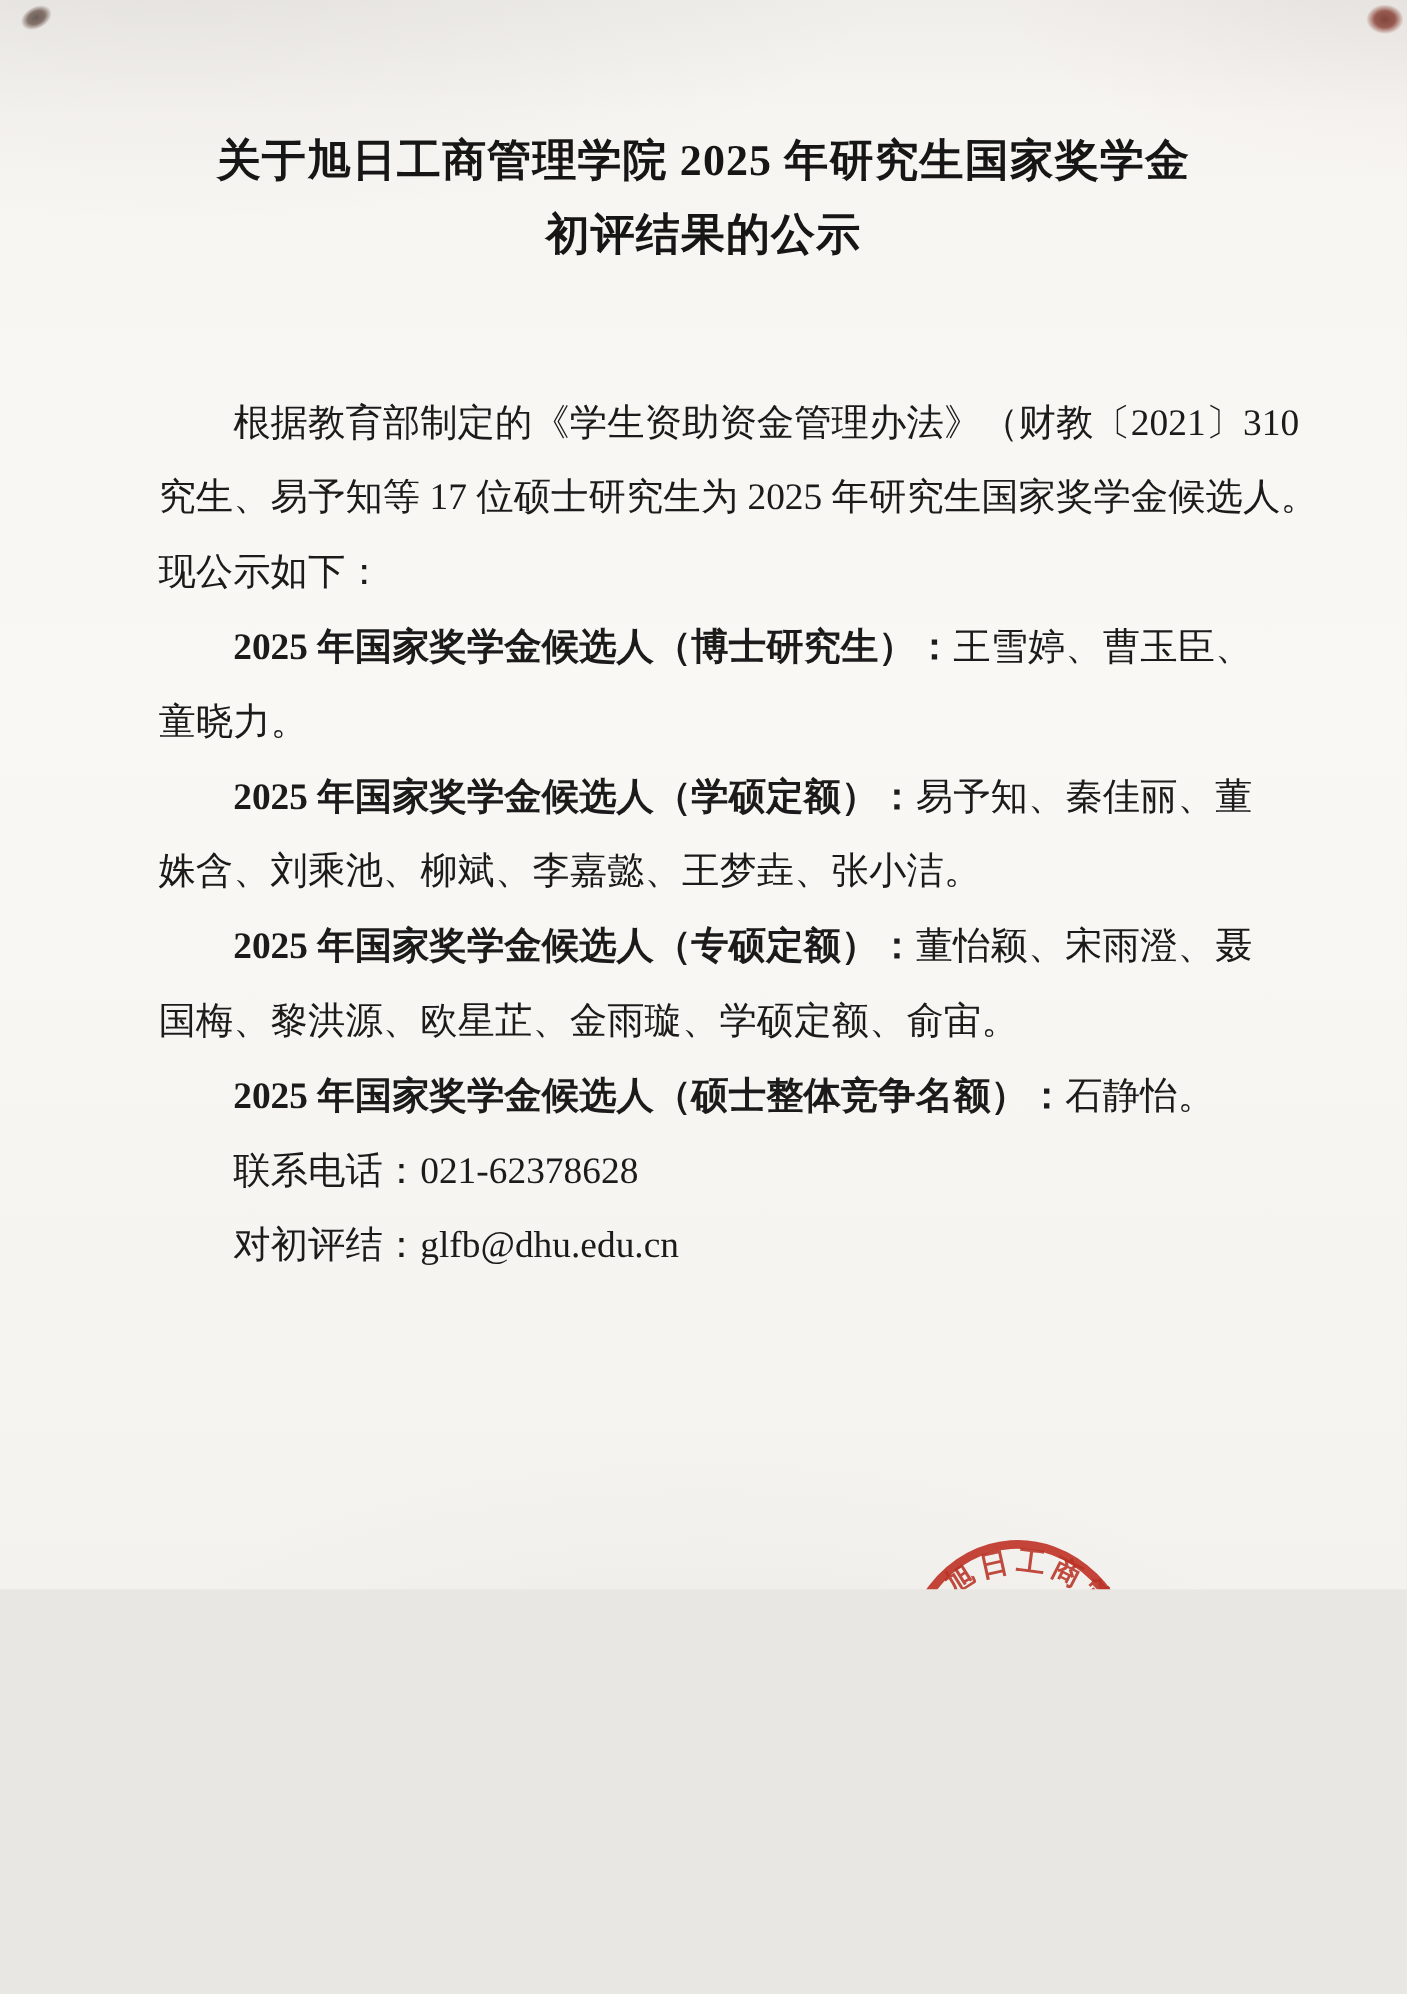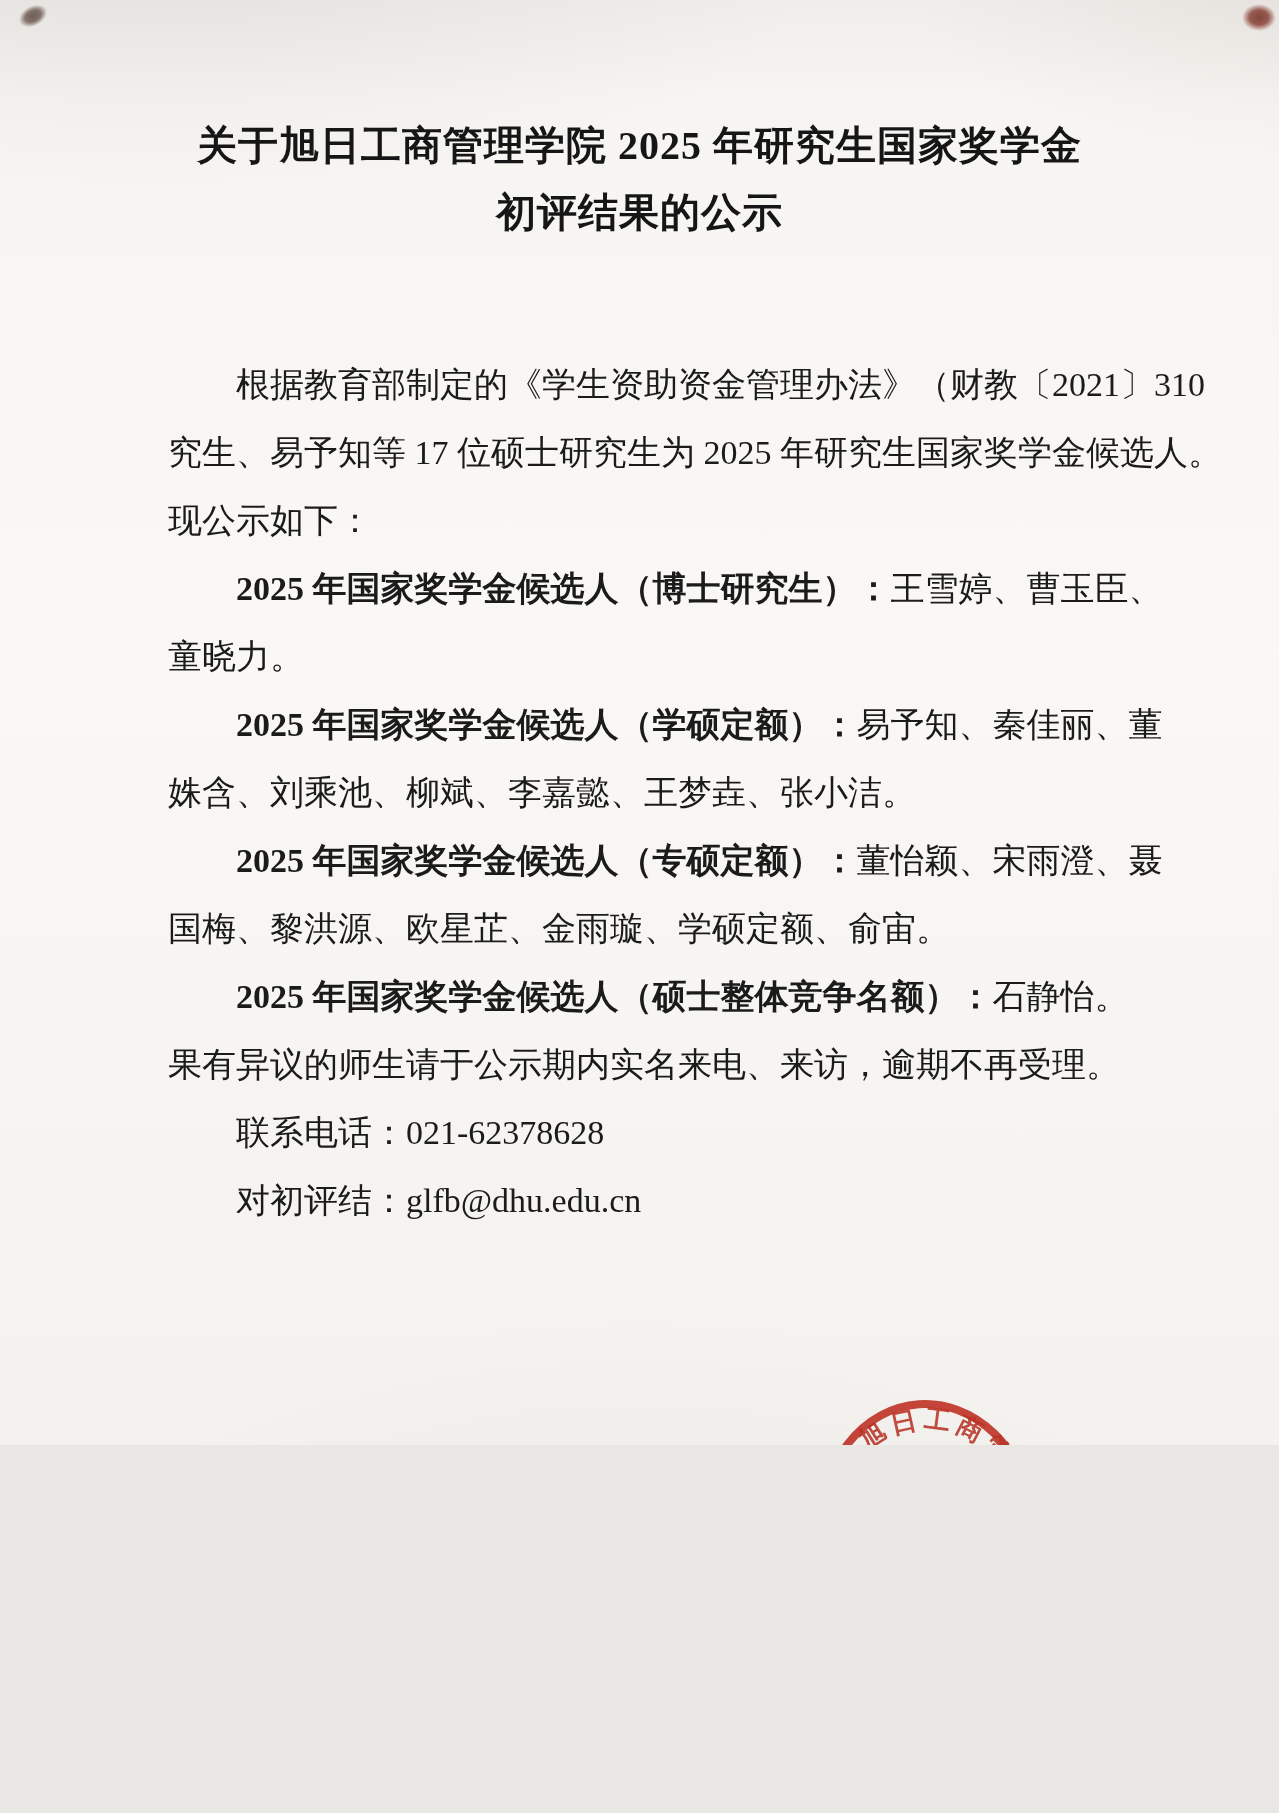--- a/index.html
+++ b/index.html
@@ -26,21 +26,21 @@
     position:absolute;left:1242px;top:4px;width:34px;height:30px;
     background:radial-gradient(closest-side at 50% 45%, #6e2a20 0%, #8a4237 55%, transparent 100%);
     border-radius:50%;opacity:.85;
   }
   .title{
     position:absolute;top:112px;left:0;width:100%;
     text-align:center;font-weight:700;font-size:40px;line-height:67px;
     letter-spacing:1px;color:#161616;
   }
   .body{
-    position:absolute;top:351px;left:168px;width:830px;
+    position:absolute;top:351px;left:144px;width:830px;
     font-size:34px;color:#1b1b1b;
   }
   .line{height:68px;line-height:68px;white-space:nowrap;}
   .line.first{text-indent:68px;}
   .b{font-weight:700;margin-top:36px;}
   .signature{
     position:absolute;top:1521px;left:0;width:1013px;
     text-align:right;font-size:30px;line-height:44px;letter-spacing:-2px;color:#242424;
   }
   .docdate{
@@ -74,21 +74,20 @@
       <div class="line first"><span>根据教育部制定的《学生资助资金管理办法》（财教〔2021〕310</span></div>
       <div class="line"><span>究生、易予知等 17 位硕士研究生为 2025 年研究生国家奖学金候选人。</span></div>
       <div class="line"><span>现公示如下：</span></div>
       <div class="line first"><span class="b">2025 年国家奖学金候选人（博士研究生）：</span><span>王雪婷、曹玉臣、</span></div>
       <div class="line"><span>童晓力。</span></div>
       <div class="line first"><span class="b">2025 年国家奖学金候选人（学硕定额）：</span><span>易予知、秦佳丽、董</span></div>
       <div class="line"><span>姝含、刘乘池、柳斌、李嘉懿、王梦垚、张小洁。</span></div>
       <div class="line first"><span class="b">2025 年国家奖学金候选人（专硕定额）：</span><span>董怡颖、宋雨澄、聂</span></div>
       <div class="line"><span>国梅、黎洪源、欧星芷、金雨璇、学硕定额、俞宙。</span></div>
       <div class="line first"><span class="b">2025 年国家奖学金候选人（硕士整体竞争名额）：</span><span>石静怡。</span></div>
-      <div class="line"><span>果有异议的师生请于公示期内实名来电、来访，逾期不再受理。</span></div>
       <div class="line first"><span>联系电话：021-62378628</span></div>
       <div class="line first"><span>对初评结：glfb@dhu.edu.cn</span></div>
     </div>
 
   <div class="signature">东华大学旭日工商管理学院</div>
   <div class="docdate">2025 年 10 月 9 日</div>
 
   <svg class="seal" viewBox="0 0 234 256" xmlns="http://www.w3.org/2000/svg">
     <ellipse cx="117" cy="128" rx="104" ry="118" fill="none" stroke="#c5281c" stroke-width="8" opacity="0.9"></ellipse>
     <g transform="translate(142,130) rotate(-14)" fill="#c5281c" opacity="0.88">

